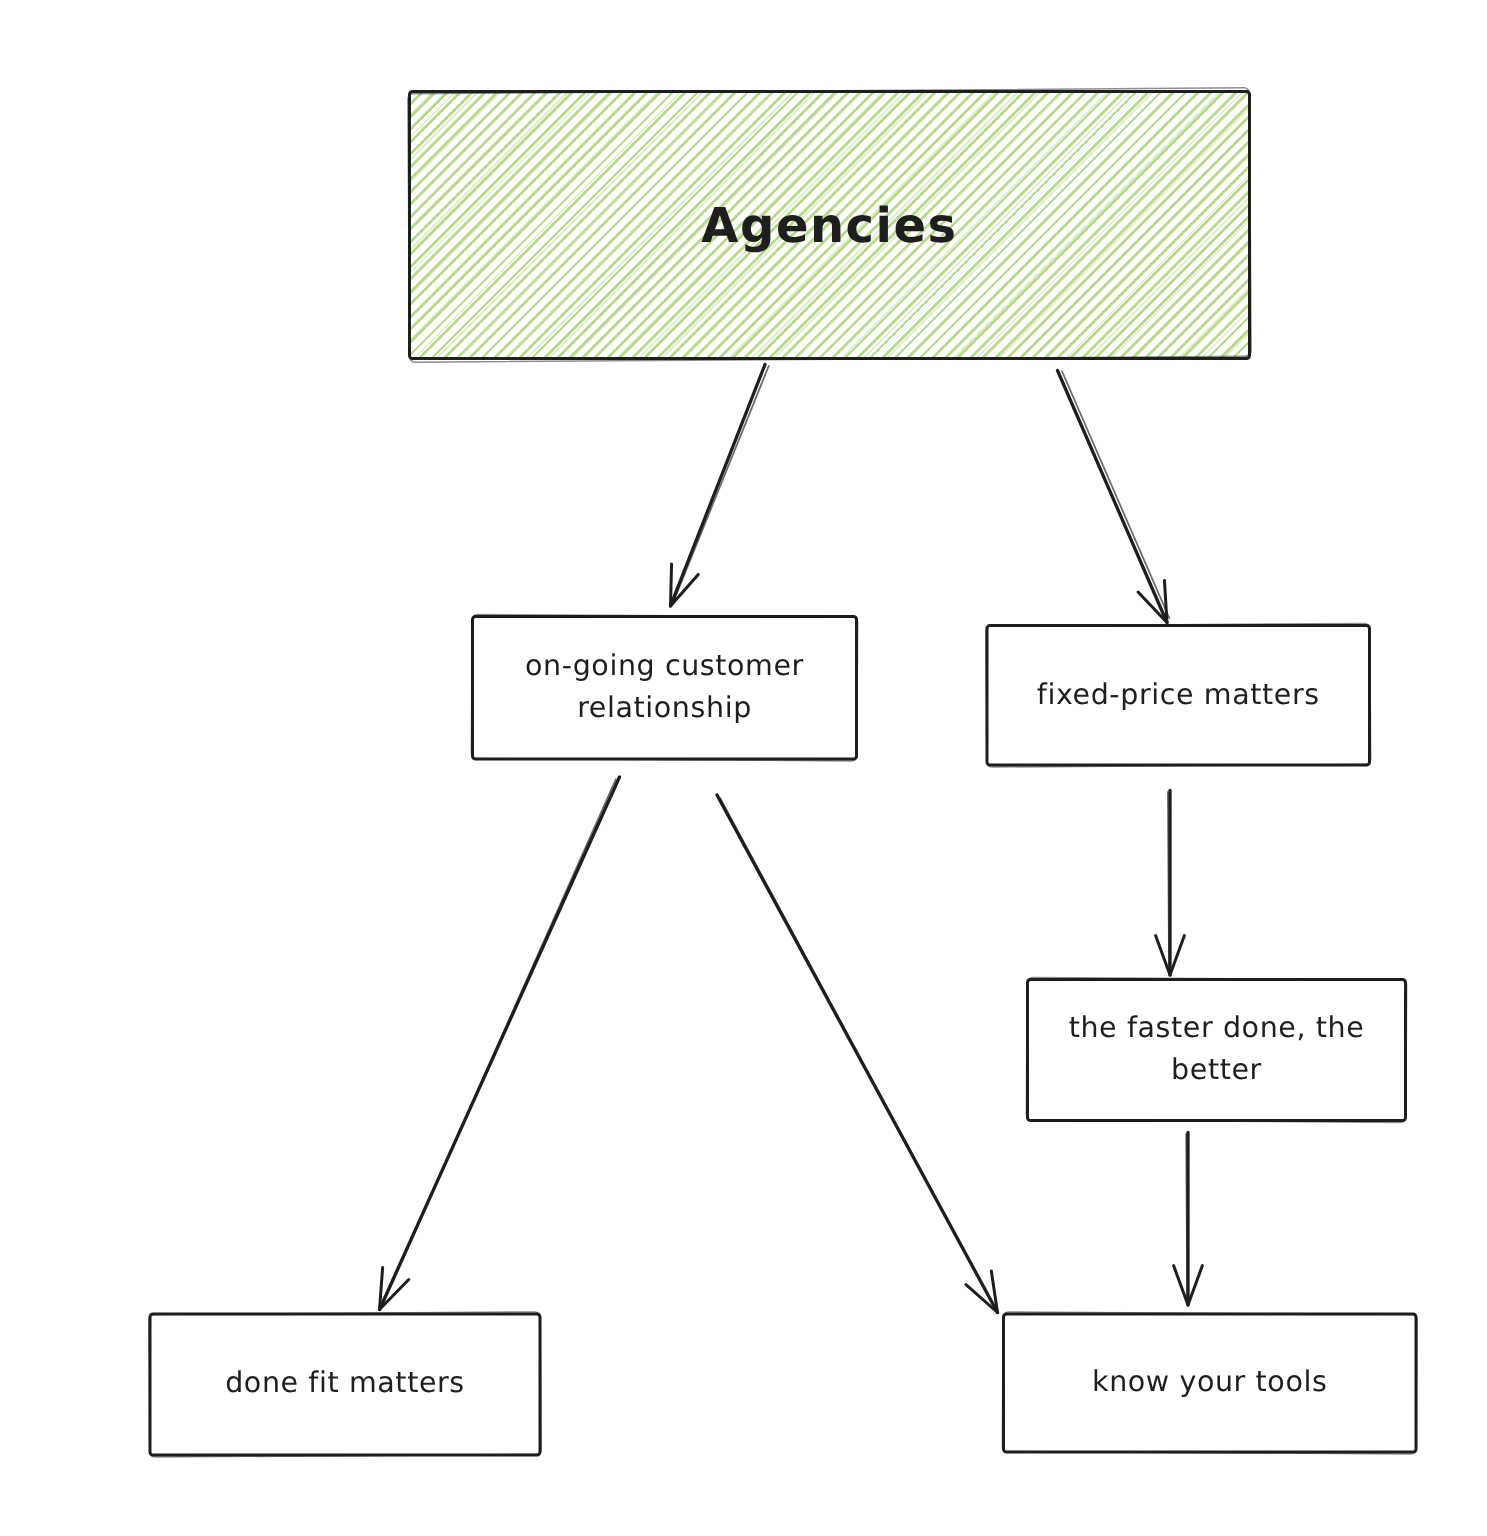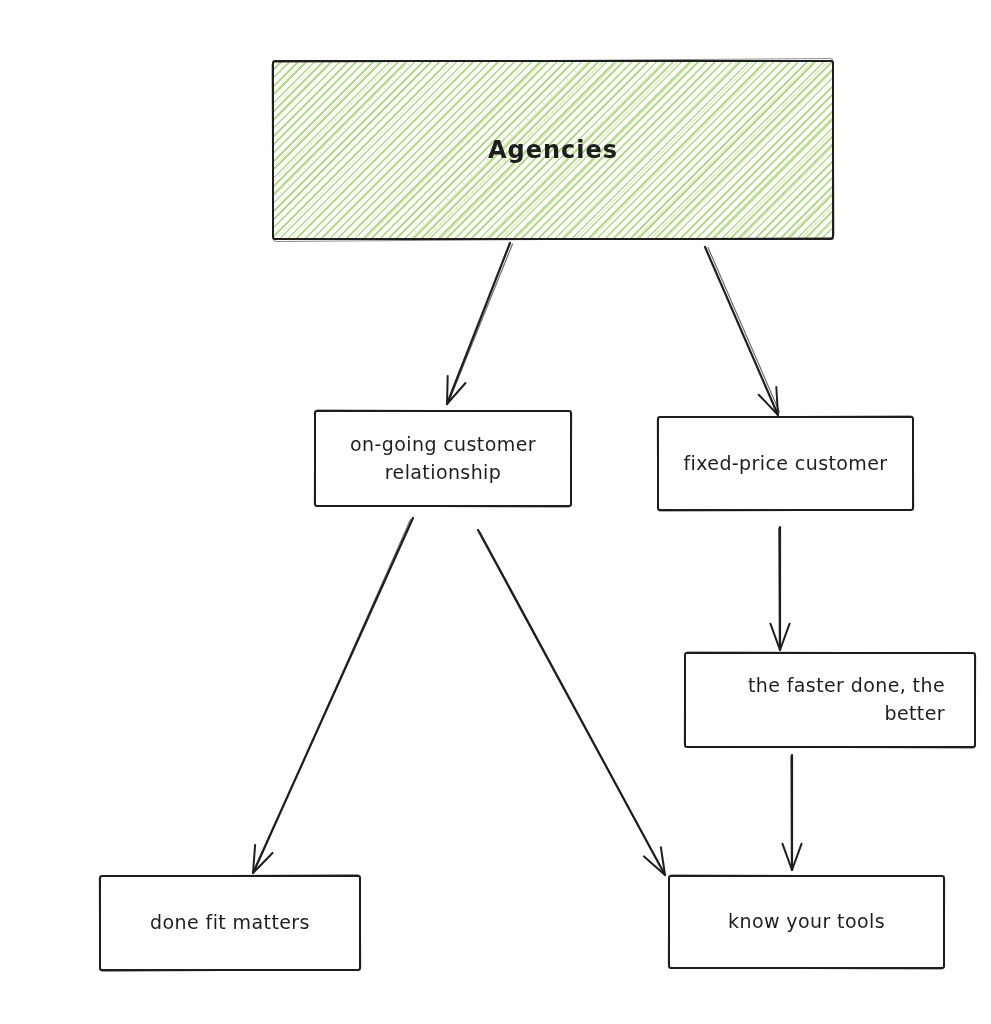--- a/index.html
+++ b/index.html
@@ -43,25 +43,25 @@
   #node-agencies{
     left:272px;top:60px;width:562px;height:180px;
     background-color:#ffffff;
     background-image:
       repeating-linear-gradient(135deg, transparent 0px, transparent 4.1px, #b7dd8c 4.1px, #b7dd8c 5.9px),
       repeating-linear-gradient(135deg, transparent 0px, transparent 9.3px, rgba(183,221,140,.45) 9.3px, rgba(183,221,140,.45) 10.6px);
   }
   #node-agencies .node-label{font-size:34px;font-weight:600;letter-spacing:1px;}
   #node-ongoing  {left:314px;top:410px;width:258px;height:97px;}
   #node-fixed    {left:657px;top:416px;width:257px;height:95px;}
-  #node-faster   {left:684px;top:652px;width:292px;height:96px;text-align:right;}
+  #node-faster   {left:684px;top:652px;width:254px;height:96px;}
   #node-teamfit  {left:99px; top:875px;width:262px;height:96px;}
   #node-knowtools{left:668px;top:875px;width:277px;height:94px;}
   .node .node-label{font-size:19px;font-weight:500;}
-  #node-agencies .node-label{font-size:24px;}
+  #node-agencies .node-label{font-size:32px;}
   #node-ongoing .node-label,#node-faster .node-label{max-width:230px;}
 </style>
 </head>
 <body>
 
 <div class="canvas">
 
   <svg class="arrow-layer" width="991" height="1024" viewBox="0 0 991 1024" xmlns="http://www.w3.org/2000/svg">
     <g>
       <path class="shaft" d="M510,243 L447,404"></path>
@@ -97,21 +97,21 @@
 
   <div class="node" id="node-agencies">
     <div class="node-label">Agencies</div>
   </div>
 
   <div class="node" id="node-ongoing">
     <div class="node-label">on-going customer relationship</div>
   </div>
 
   <div class="node" id="node-fixed">
-    <div class="node-label">fixed-price customer</div>
+    <div class="node-label">fixed-price matters</div>
   </div>
 
   <div class="node" id="node-faster">
     <div class="node-label">the faster done, the better</div>
   </div>
 
   <div class="node" id="node-teamfit">
     <div class="node-label">done fit matters</div>
   </div>
 

